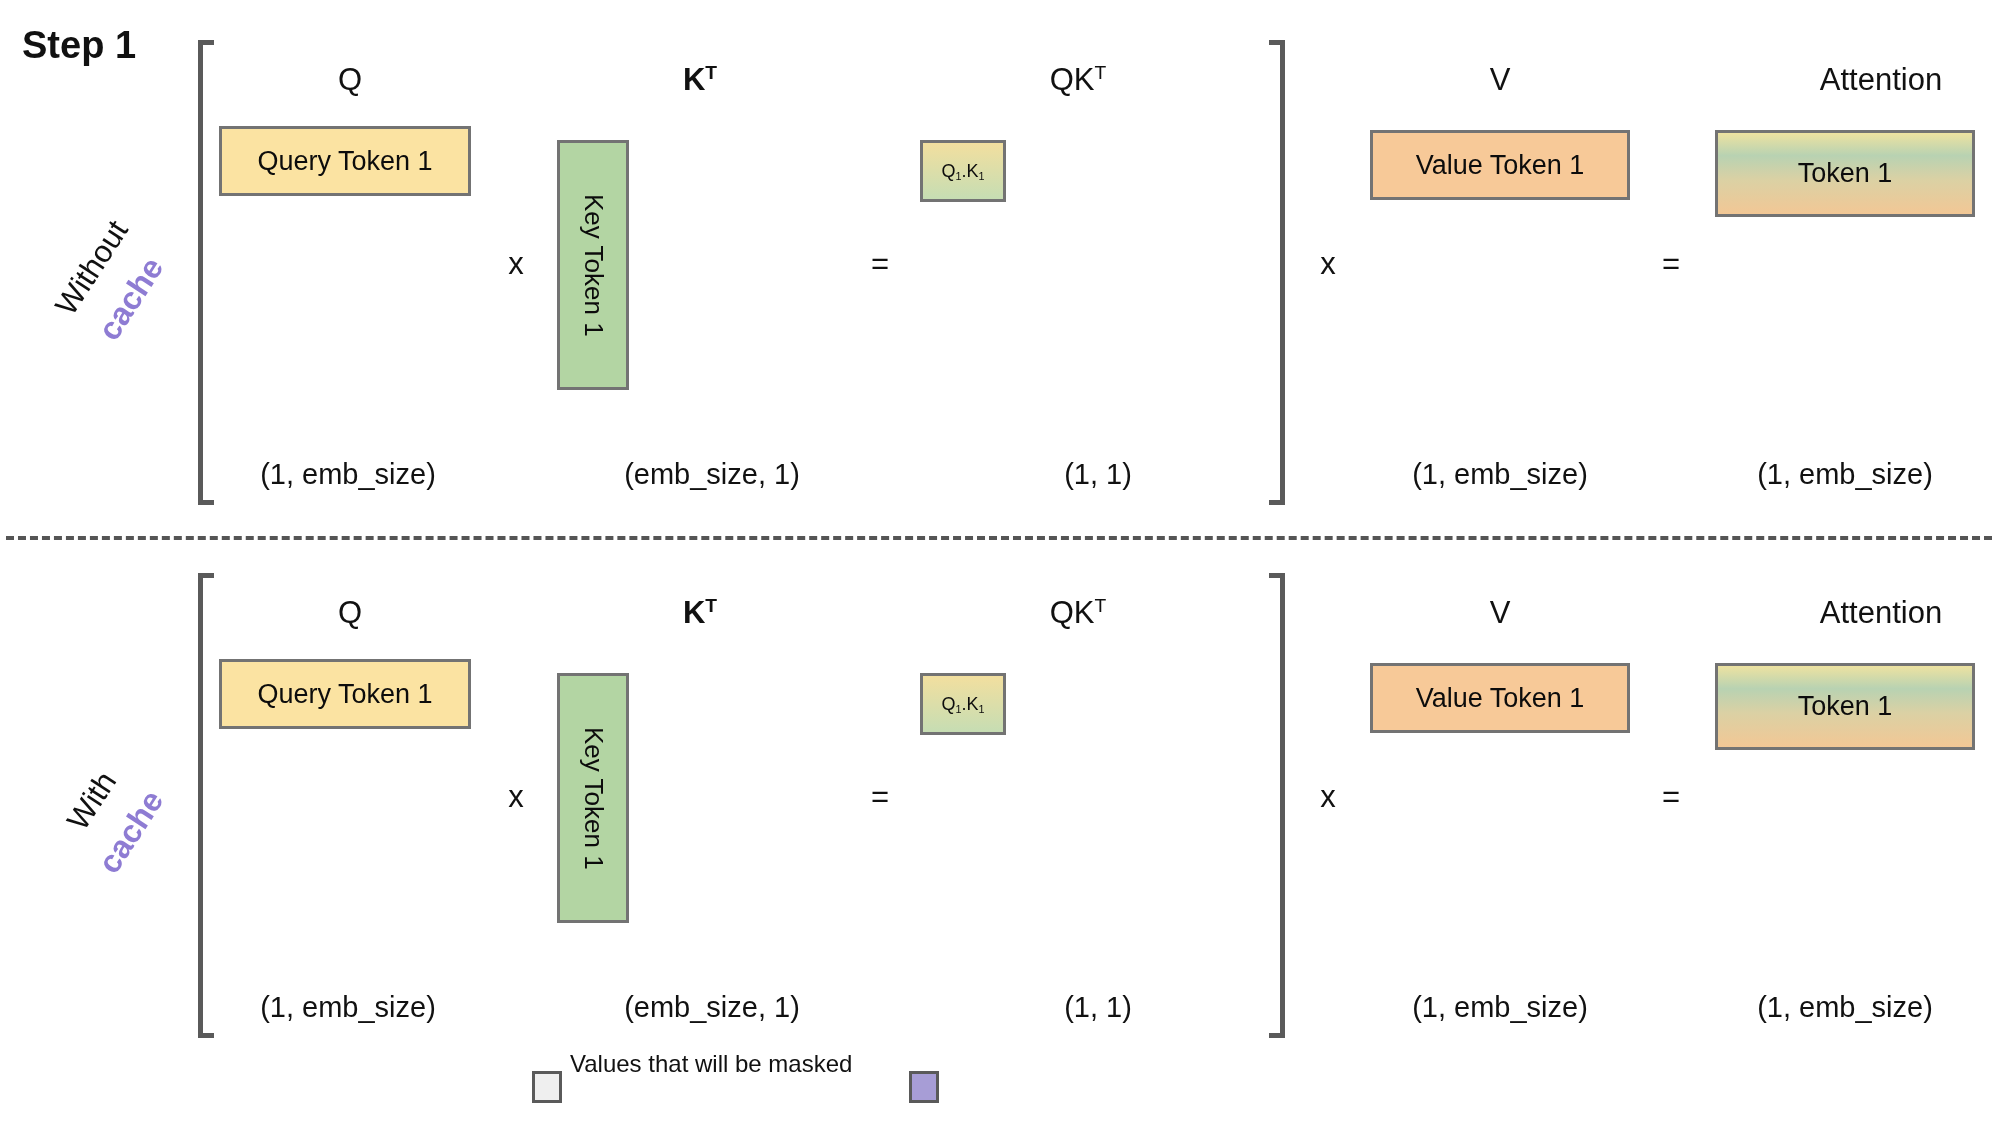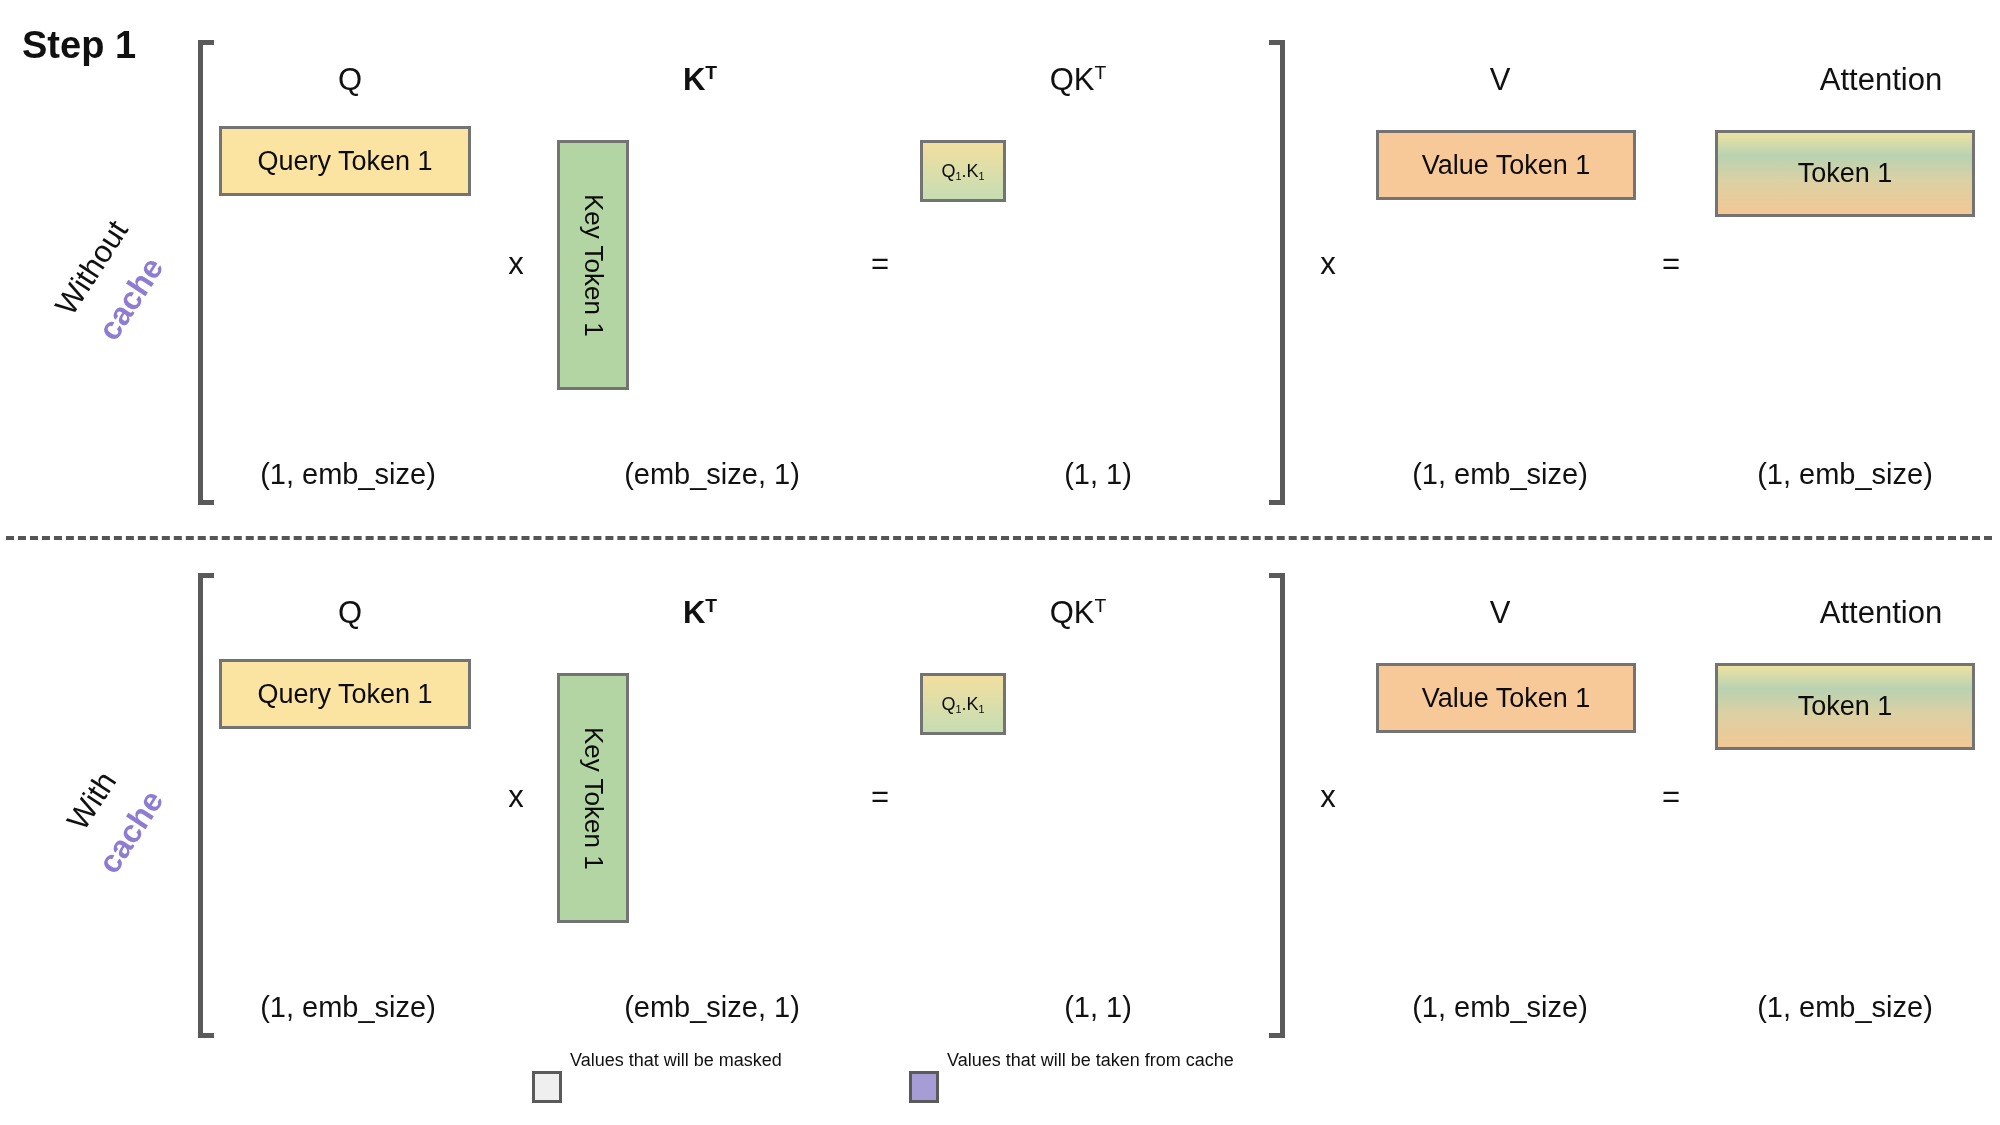--- a/index.html
+++ b/index.html
@@ -34,41 +34,41 @@
 
   
   .mbox{box-sizing:border-box;border:3px solid #737373;display:flex;align-items:center;justify-content:center;
         font-size:27px;color:#0c0c0c;text-align:center;}
   .box-query{left:219px;top:126px;width:252px;height:70px;}
   .box-key{left:557px;top:140px;width:72px;height:250px;}
   .key-vertical{writing-mode:vertical-rl;text-orientation:mixed;font-size:26px;}
   .box-qk{left:920px;top:140px;width:86px;height:62px;font-size:18px;
           background:linear-gradient(180deg,#F2DF9F 0%,#C6DDB3 100%);}
   .sub{font-size:0.6em;line-height:0;position:relative;top:0.3em;}
-  .box-value{left:1370px;top:130px;width:260px;height:70px;margin-left:6px;}
+  .box-value{left:1370px;top:130px;width:260px;height:70px;}
   .box-attn{left:1715px;top:130px;width:260px;height:87px;
           background:linear-gradient(180deg,#EDE2A1 0%,#B8D2B2 28%,#DBD1A4 58%,#F2C795 100%);}
 
   
   .op{font-size:31px;transform:translate(-50%,-50%);}
   .op-x1{left:516px;top:264px;} .op-eq1{left:880px;top:264px;}
   .op-x2{left:1328px;top:264px;} .op-eq2{left:1671px;top:264px;}
 
   
   .dim{top:474px;font-size:29px;transform:translate(-50%,-50%);white-space:nowrap;}
   .dim-q{left:348px;} .dim-kt{left:712px;} .dim-qkt{left:1098px;} .dim-v{left:1500px;} .dim-att{left:1845px;}
 
   
   .divider{left:6px;top:536px;width:1986px;border-top:4px dashed #555555;}
 
   
   .legend-swatch{width:24px;height:26px;border:3px solid #5a5a5a;top:1071px;}
   .legend-swatch-masked{left:532px;}
   .legend-swatch-cache{left:909px;}
-  .legend-label{top:1050px;font-size:18px;white-space:nowrap;}
+  .legend-label{top:1050px;font-size:24px;white-space:nowrap;}
   .legend-label-masked{left:570px;}
   .legend-label-cache{left:947px;}
 </style>
 </head>
 <body>
 
 <div class="page">
 
   <div class="abs step-title">Step 1</div>
 
@@ -149,15 +149,14 @@
     <span class="abs dim dim-kt">(emb_size, 1)</span>
     <span class="abs dim dim-qkt">(1, 1)</span>
     <span class="abs dim dim-v">(1, emb_size)</span>
     <span class="abs dim dim-att">(1, emb_size)</span>
   </div>
 
   <div class="abs legend-swatch legend-swatch-masked" style="background-color: rgb(239, 239, 239);"></div>
   <span class="abs legend-label legend-label-masked">Values that will be masked</span>
 
   <div class="abs legend-swatch legend-swatch-cache" style="background-color: rgb(167, 157, 214);"></div>
-  <span class="abs legend-label legend-label-cache">Values that will be taken from cache</span>
 
 </div>
 
 </body></html>

